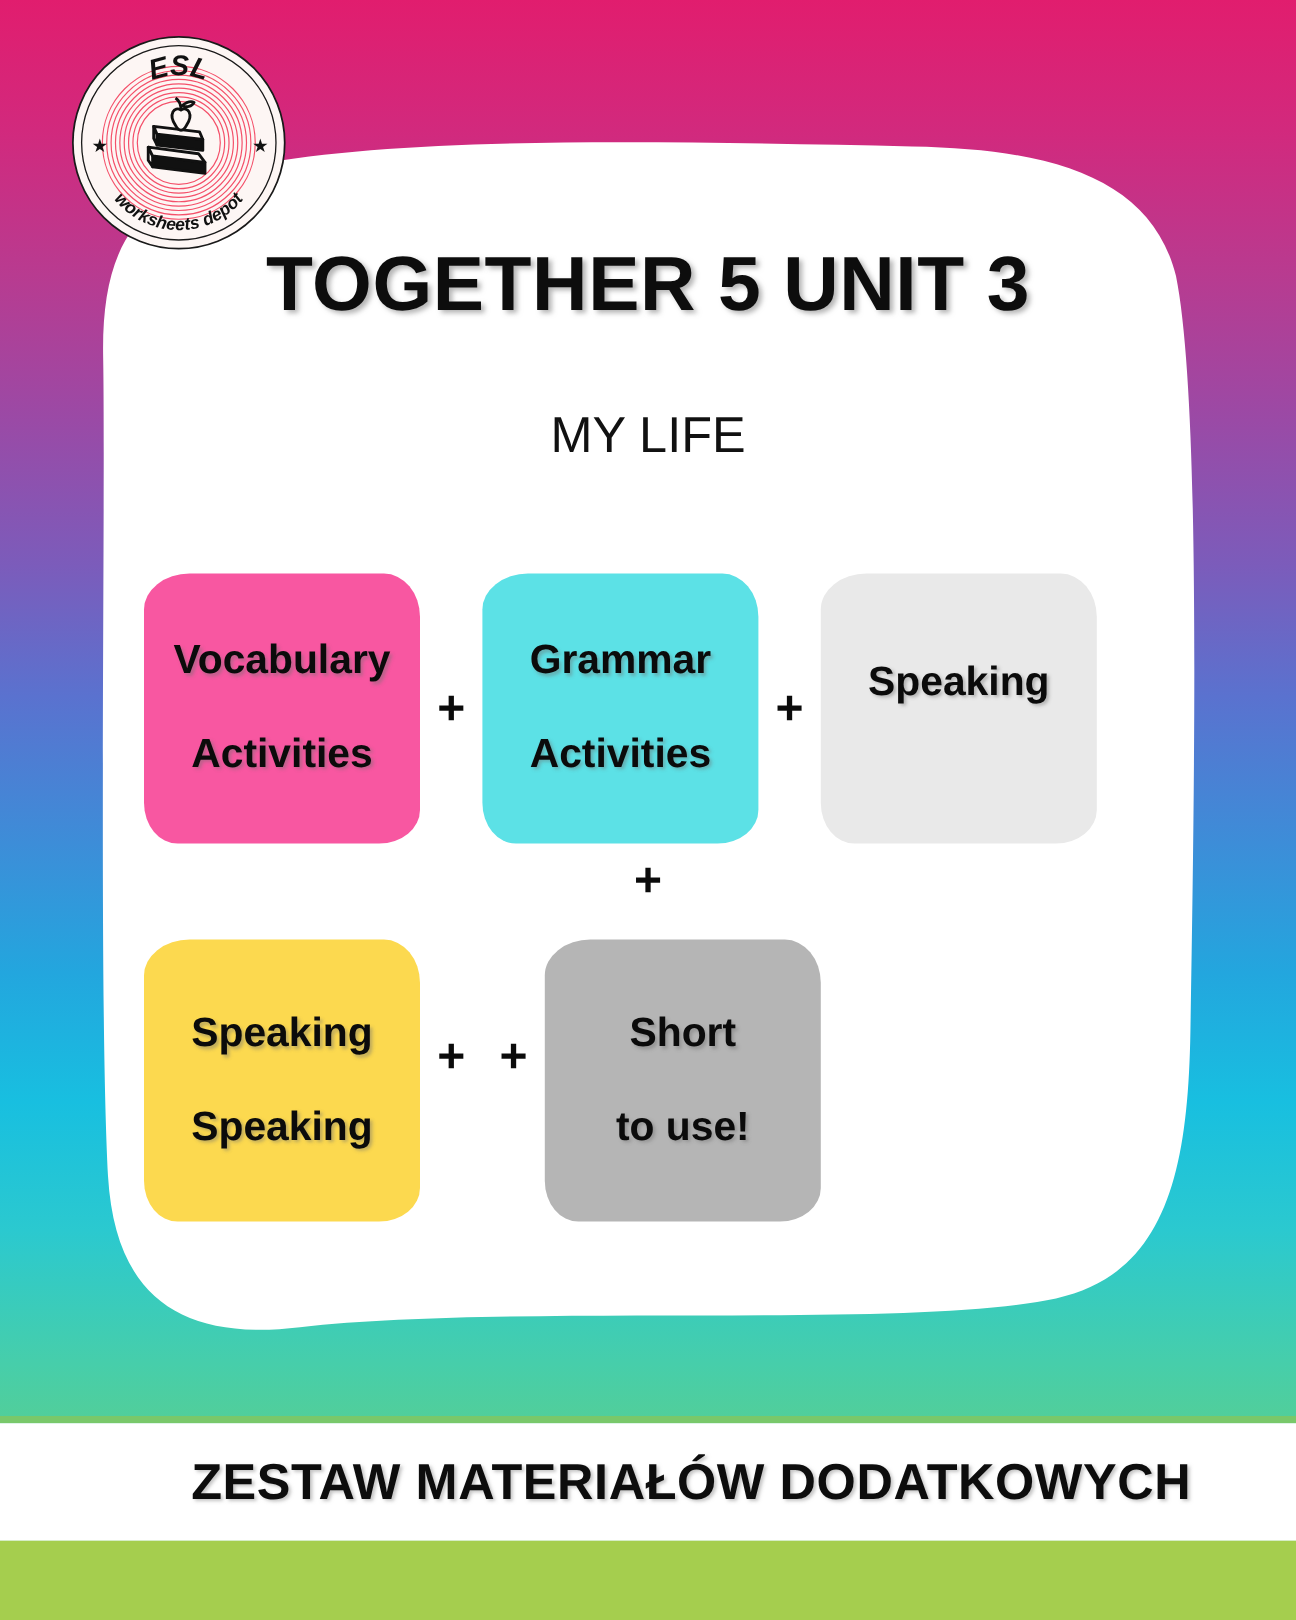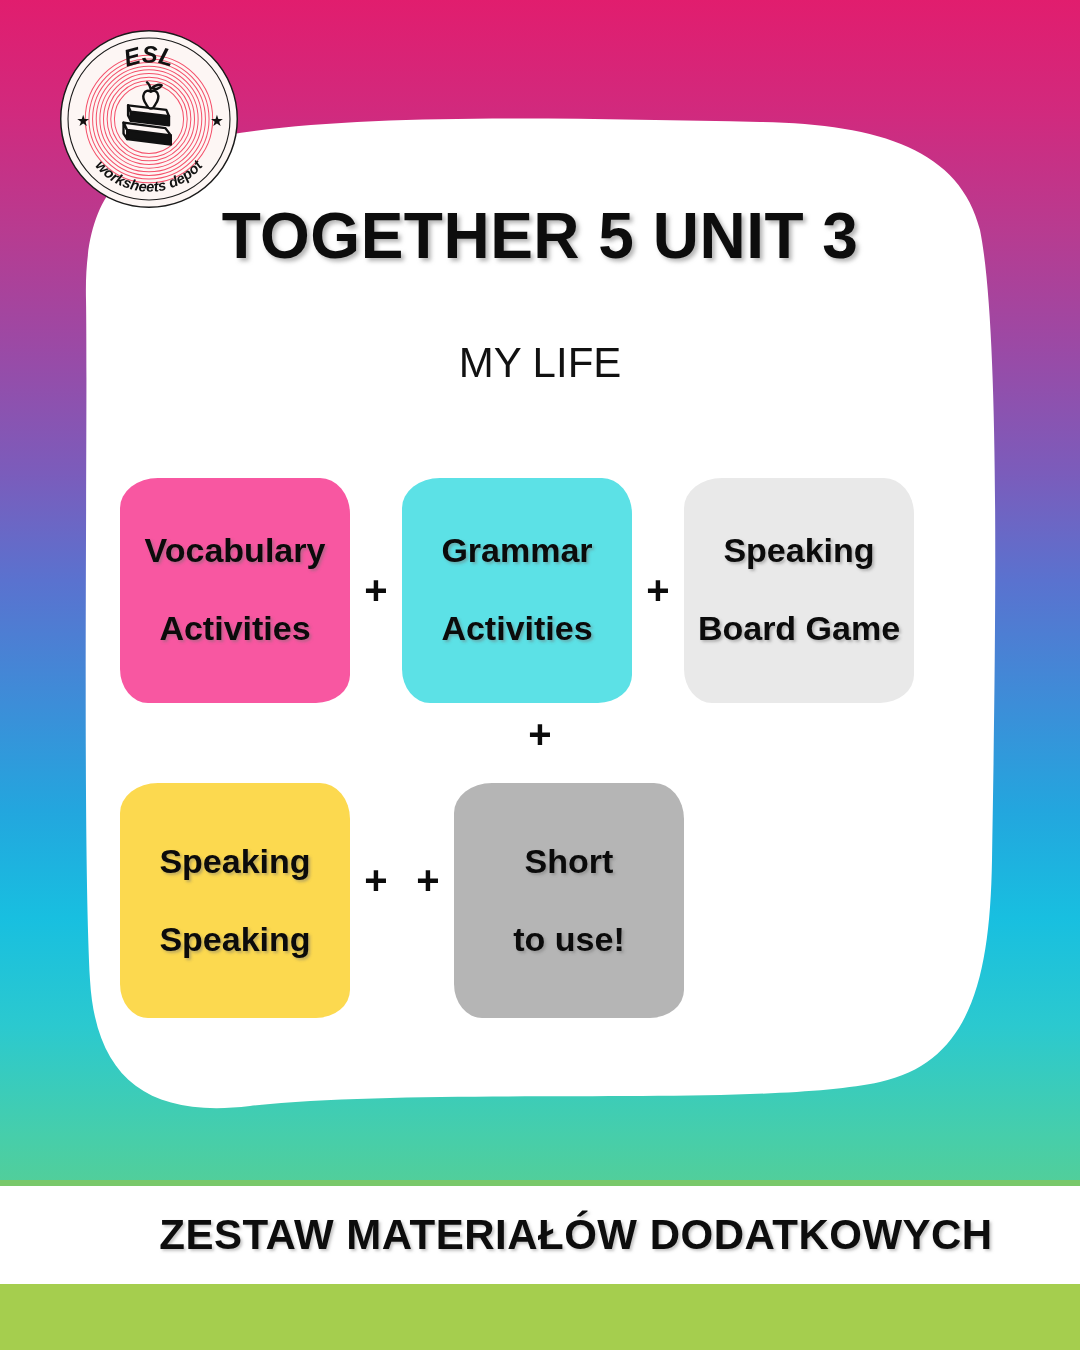--- a/index.html
+++ b/index.html
@@ -263,21 +263,20 @@
 
         <div class="tile" style="background:#5CE1E6">
           <span class="line l1">Grammar</span>
           <span class="line l2">Activities</span>
         </div>
 
         <span class="plus">+</span>
 
         <div class="tile" style="background:#E9E9E9">
           <span class="line l1">Speaking</span>
-          <span class="line l2">Board Game</span>
         </div>
       </div>
 
       <div class="row row2">
         <div class="tile" style="background:#FCD94F">
           <span class="line l1">Speaking</span>
           <span class="line l2">Speaking</span>
         </div>
 
         <span class="plus">+</span>

